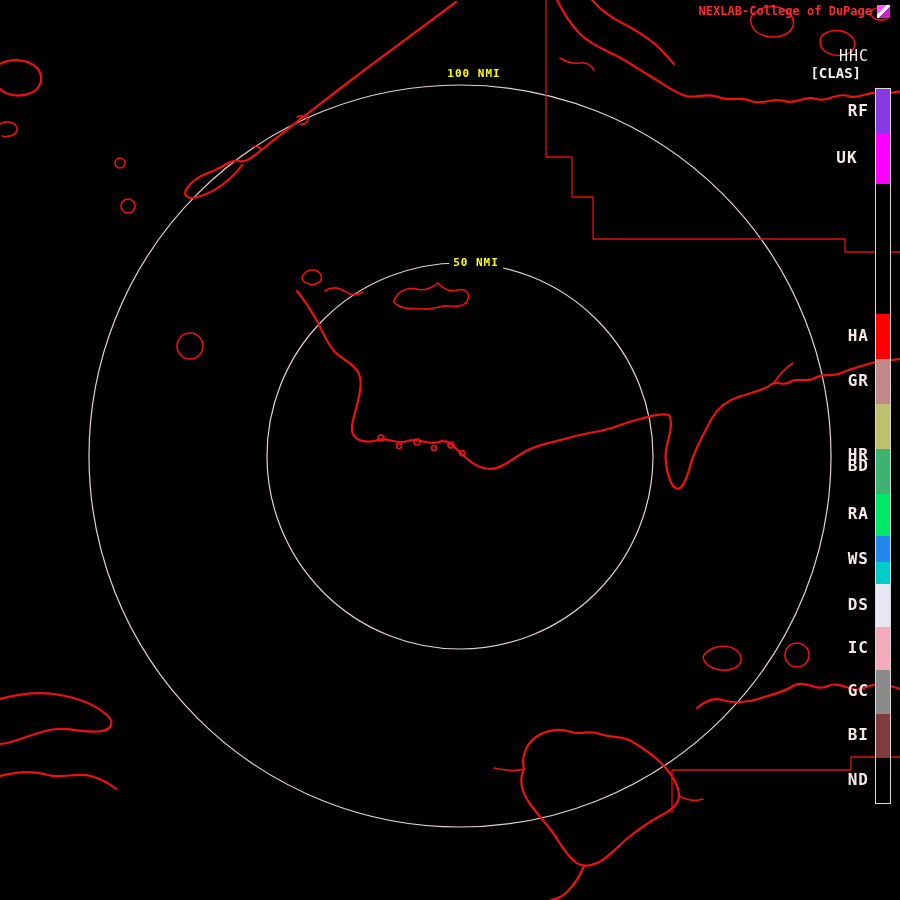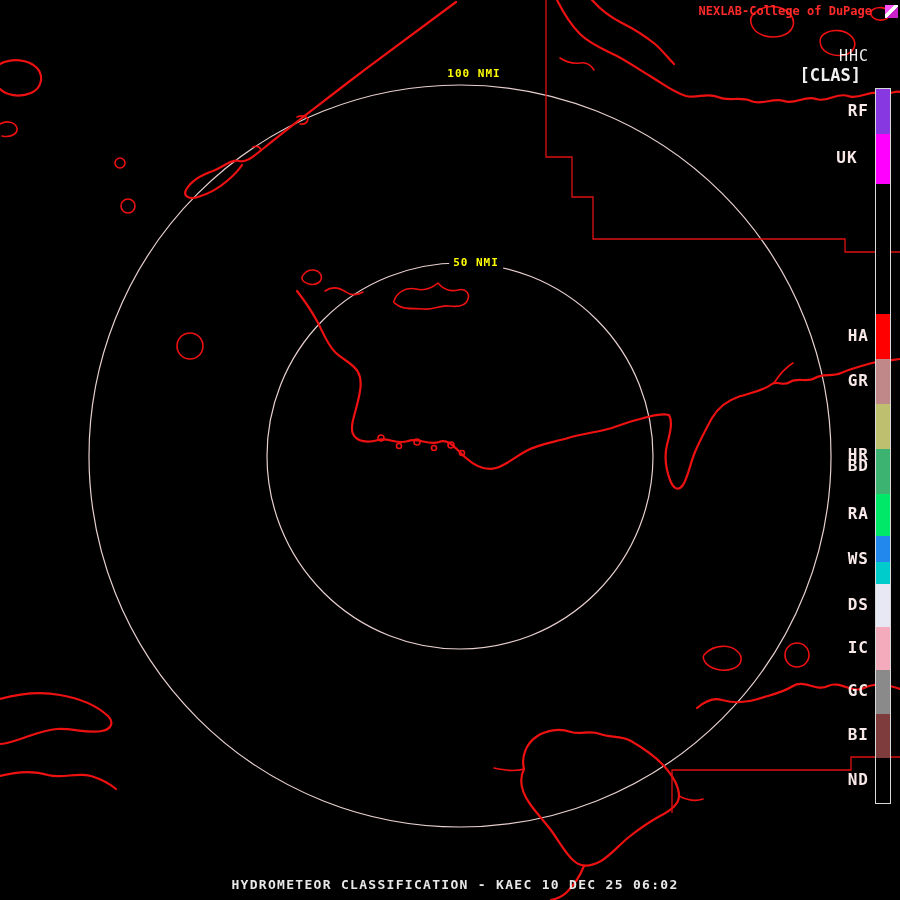--- a/index.html
+++ b/index.html
@@ -18,27 +18,27 @@
   html,body{width:900px;height:900px;background:#000;overflow:hidden;}
   body{font-family:"DejaVu Sans Mono","Liberation Mono",monospace;position:relative;}
   .stage{position:absolute;left:0;top:0;width:900px;height:900px;background:var(--background);}
   svg.map{position:absolute;left:0;top:0;}
   .ring{stroke:var(--range-ring);fill:none;stroke-width:1.2px;}
   .coast-line{stroke:var(--coastline);fill:none;stroke-width:2.2px;stroke-linecap:round;stroke-linejoin:round;}
   .coast-thin{stroke:var(--coastline);fill:none;stroke-width:1.6px;stroke-linecap:round;stroke-linejoin:round;}
   .border-line{stroke:var(--border-line);fill:none;stroke-width:1.3px;stroke-linejoin:miter;}
   .ring-label{position:absolute;transform:translateX(-50%);background:#000;color:var(--ring-label);
     font-size:11px;font-weight:bold;letter-spacing:1px;padding:1px 4px;white-space:nowrap;margin-left:25px;}
-  .brand-row{position:absolute;top:4px;right:2px;display:flex;align-items:center;gap:13px;}
+  .brand-row{position:absolute;top:4px;right:10px;display:flex;align-items:center;gap:5px;}
   .brand-text{color:var(--brand-text);font-size:12px;font-weight:bold;white-space:nowrap;}
   .brand-icon{width:13px;height:13px;background:
     linear-gradient(135deg,#ff55ff 0 38%,#ffffff 38% 55%,#cc22cc 55% 100%);}
   .info-hhc{position:absolute;top:47px;right:31px;color:var(--info-text);font-size:15px;
     font-weight:normal;letter-spacing:1px;}
-  .info-mode{position:absolute;top:65px;right:39px;color:var(--info-text);font-size:17px;font-weight:bold;}
+  .info-mode{position:absolute;top:65px;right:39px;color:var(--info-text);font-size:14px;font-weight:bold;}
   .legend-bar{position:absolute;left:875px;top:88px;width:16px;border:1px solid var(--legend-border);
     background:#000;}
   .legend-seg{width:100%;}
   .legend-label{position:absolute;right:31px;width:44px;text-align:right;color:var(--legend-label);
     font-size:16px;font-weight:bold;letter-spacing:1px;line-height:16px;}
   .footer-title{position:absolute;bottom:8px;left:calc(50% + 5px);transform:translateX(-50%);
     color:var(--footer-text);font-size:13px;font-weight:bold;letter-spacing:1.3px;white-space:nowrap;}
 </style>
 </head>
 <body>
@@ -138,15 +138,14 @@
       <div class="legend-label" style="top: 447px;">HR</div>
       <div class="legend-label" style="top: 506px;">RA</div>
       <div class="legend-label" style="top: 551px;">WS</div>
       <div class="legend-label" style="top: 596.5px;">DS</div>
       <div class="legend-label" style="top: 639.5px;">IC</div>
       <div class="legend-label" style="top: 683px;">GC</div>
       <div class="legend-label" style="top: 727px;">BI</div>
       <div class="legend-label" style="top: 771.5px;">ND</div>
     </div>
 
-  <div class="footer-title">HYDROMETEOR CLASSIFICATION - KAEC 10 DEC 25 06:02</div>
 
 </div>
 
 </body></html>

